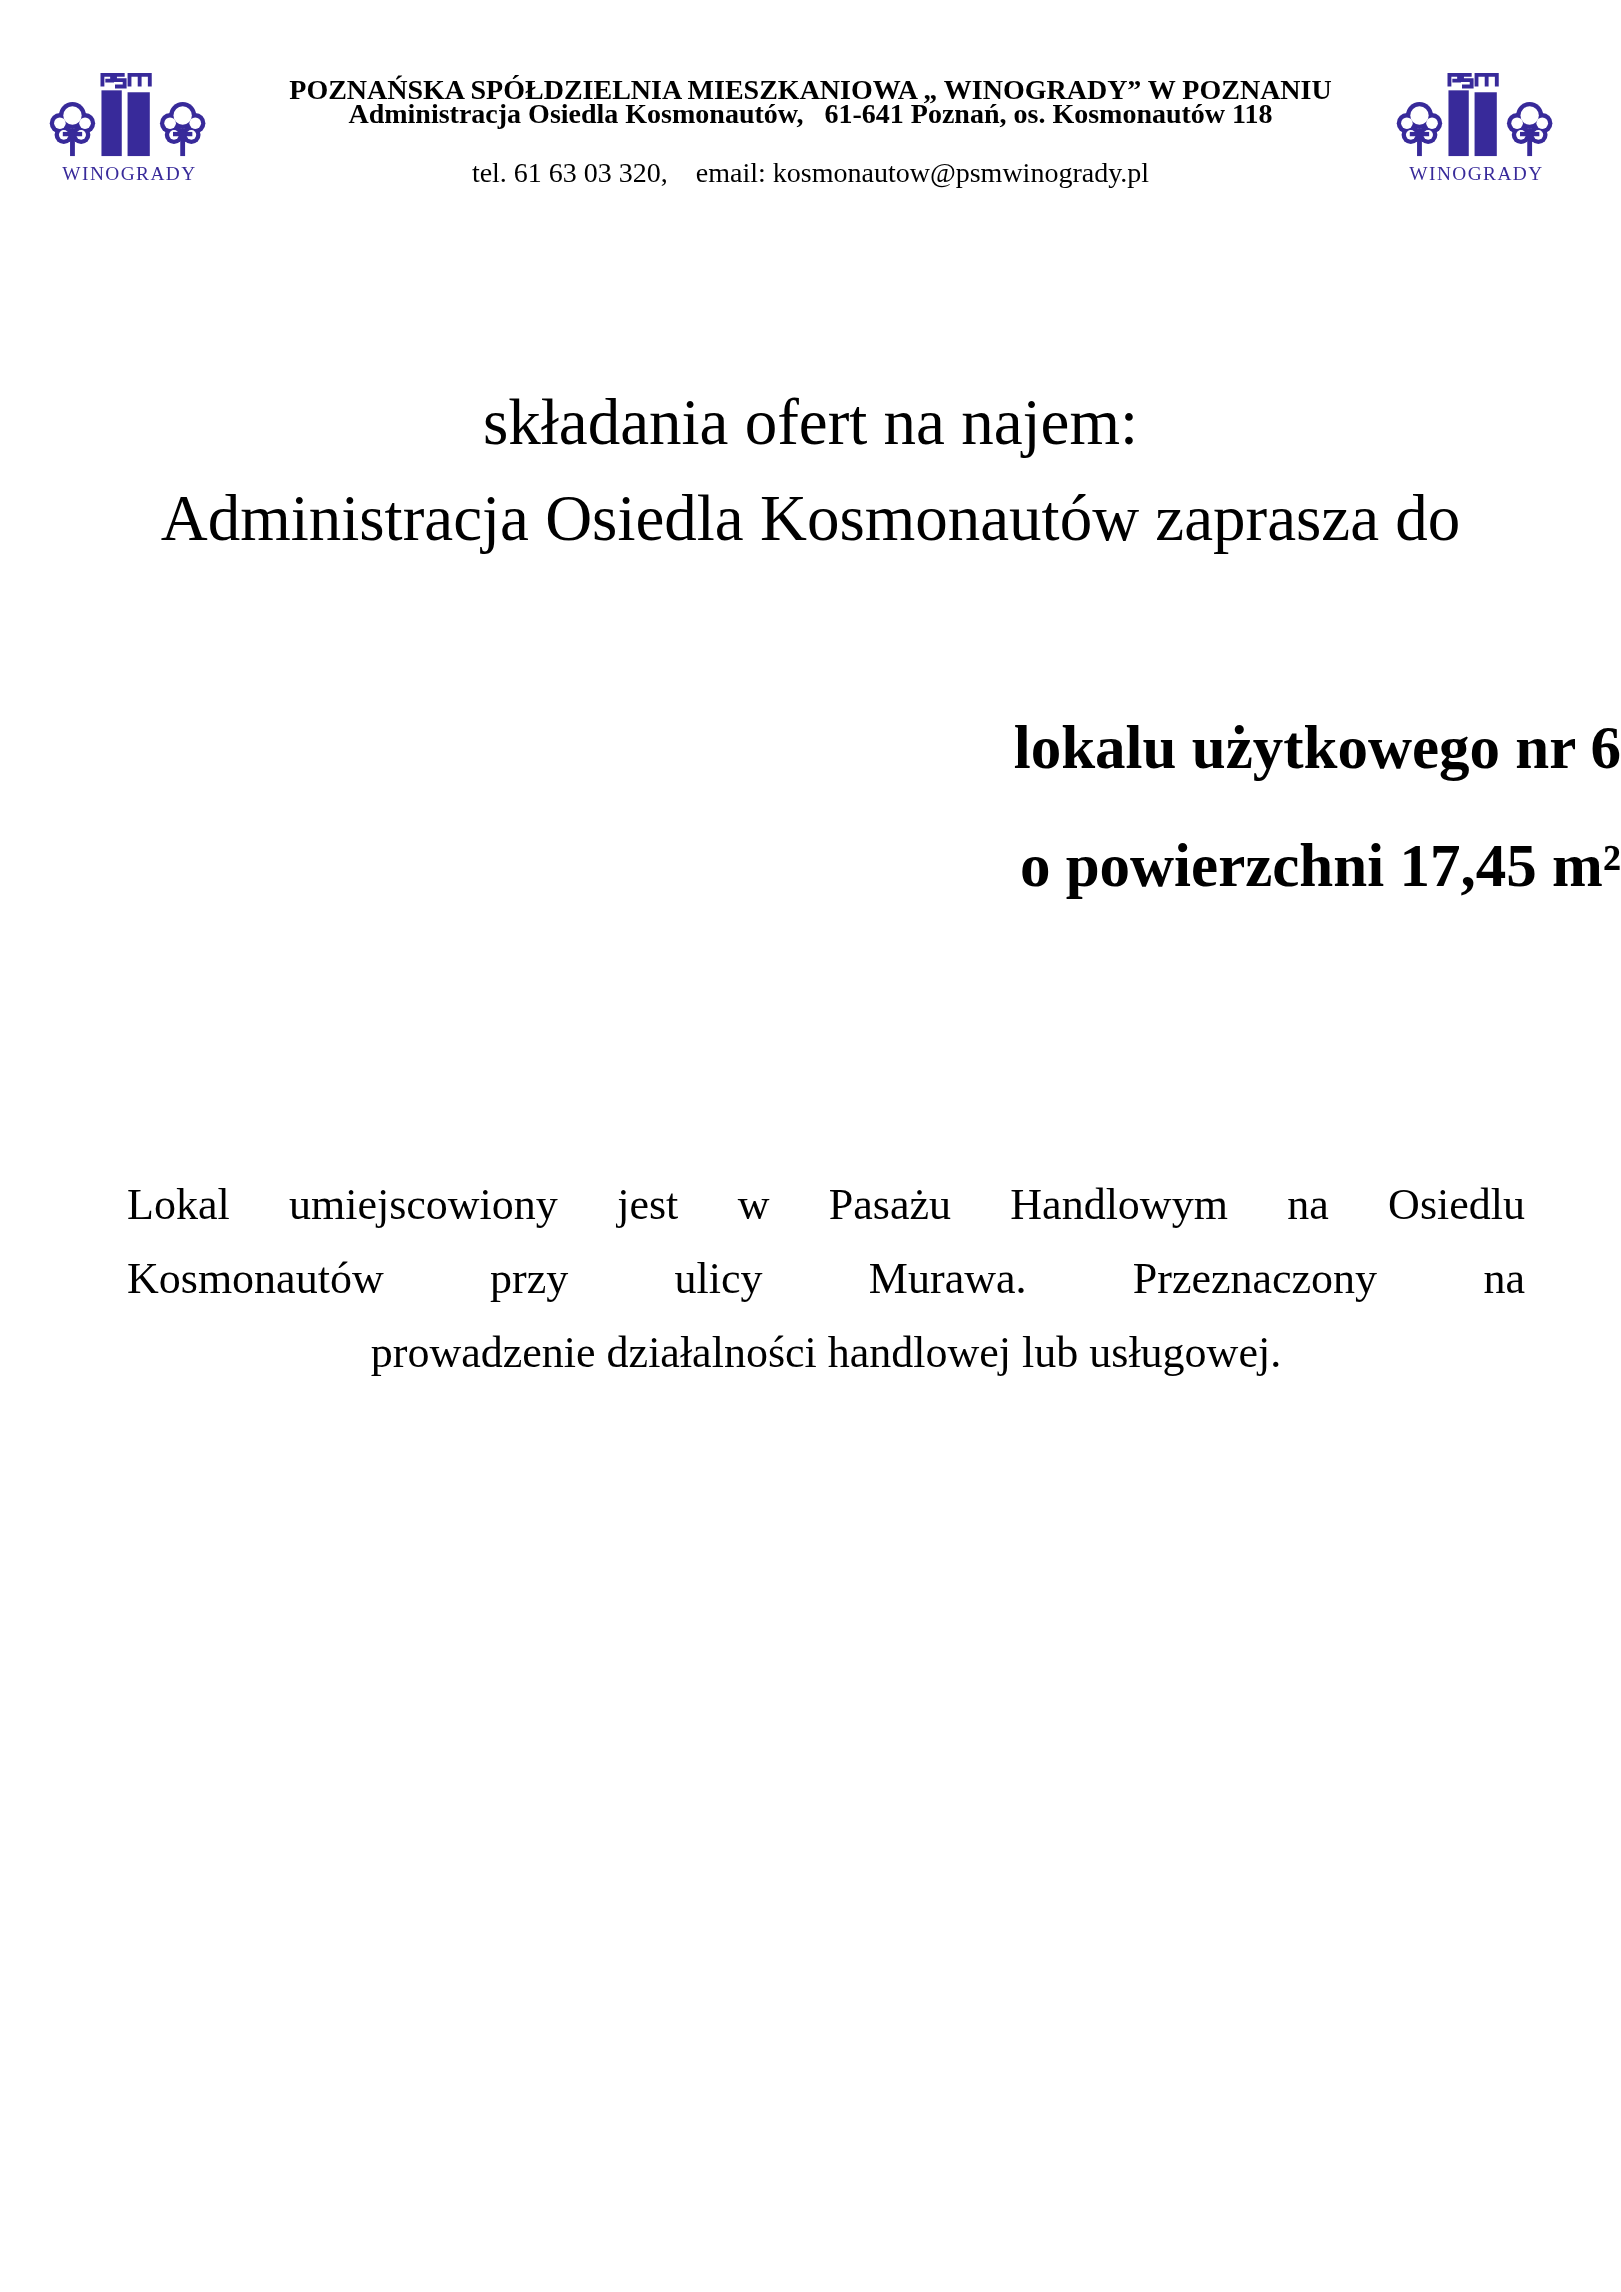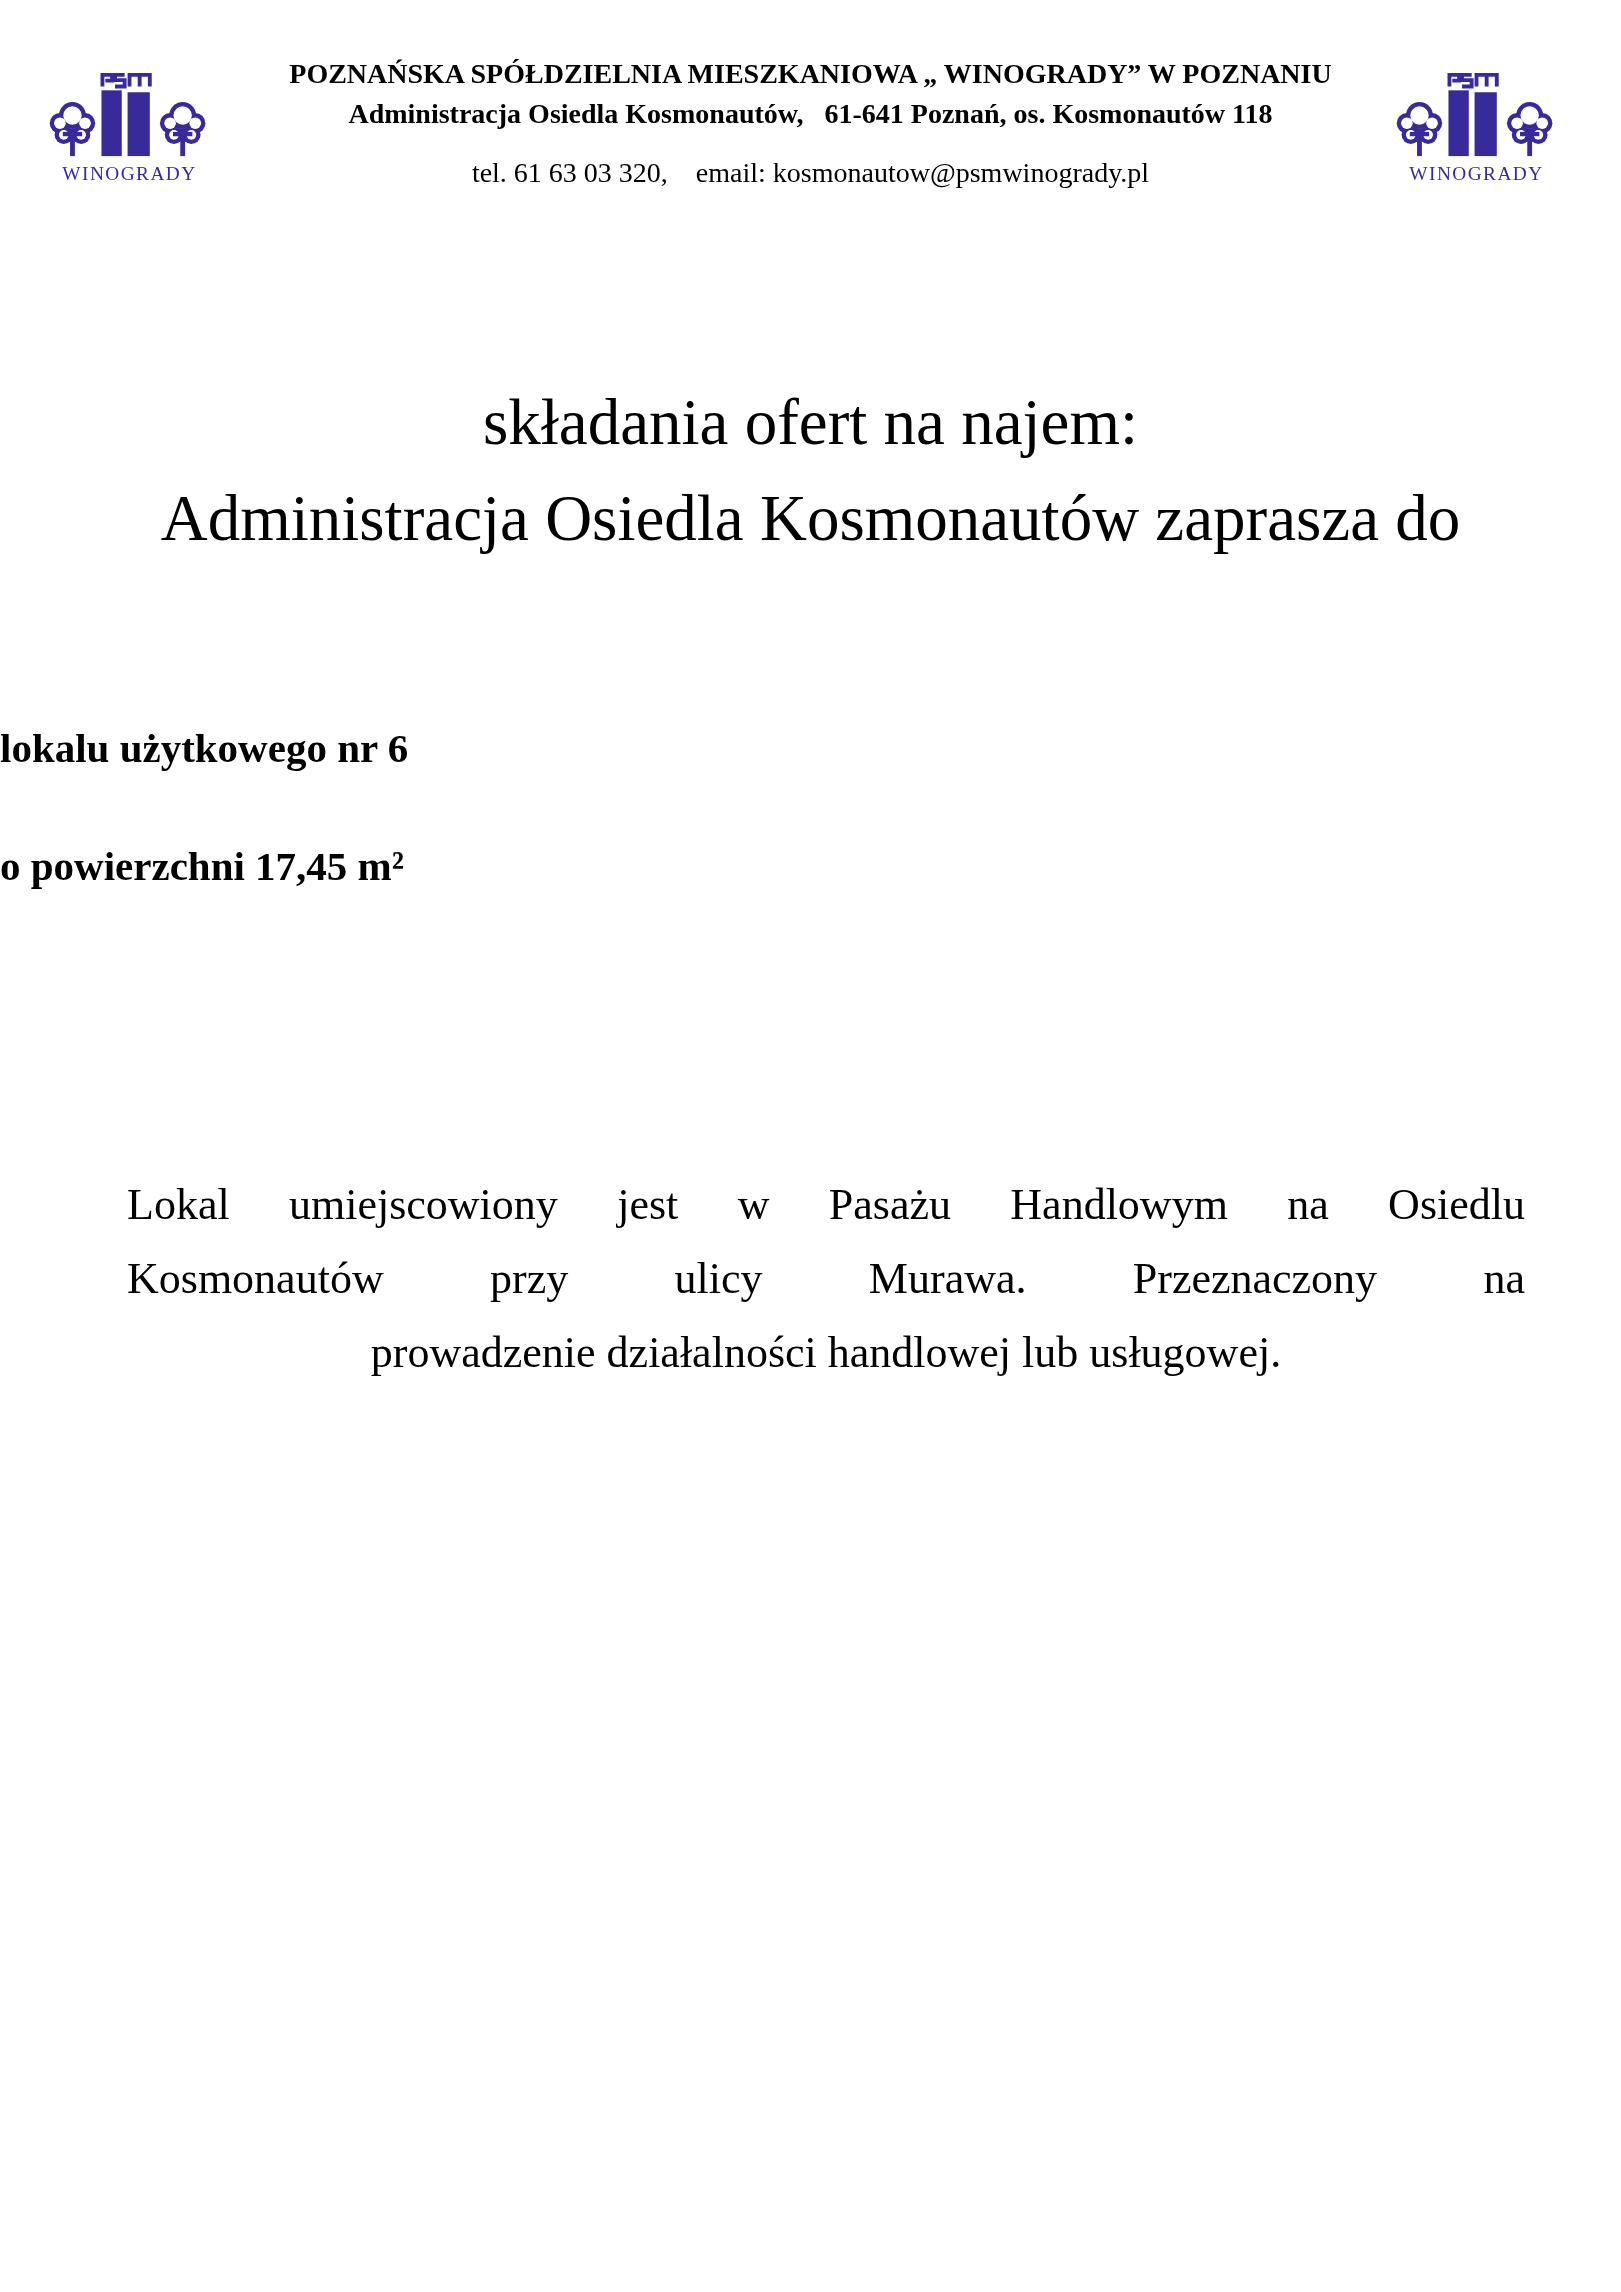--- a/index.html
+++ b/index.html
@@ -15,41 +15,41 @@
   
   .hline{
     position:absolute;
     left:0; right:0;
     text-align:center;
     line-height:33px;
     font-size:28px;
     white-space:pre-wrap;
   }
   .hbold{font-weight:bold;}
-  .h1{top:57px;}
+  .h1{top:73px;}
   .h2{top:97px;}
   .h3{top:156px;}
   .logo{position:absolute;top:71px;}
   .logo-left{left:47px;}
   .logo-right{left:1394px;}
   
   .title{
     position:absolute;
     top:374px; left:0; right:0;
     text-align:center;
     font-size:65px;
     line-height:96px;
     font-weight:normal;
   }
   
   .offer{
     position:absolute;
     top:689px; left:0; right:0;
-    text-align:left;
-    font-size:41px;
+    text-align:right;
+    font-size:61px;
     line-height:118px;
     font-weight:bold;
   }
   
   .para{
     position:absolute;
     left:111px;
     width:1398px;
     font-size:44px;
     line-height:74px;

